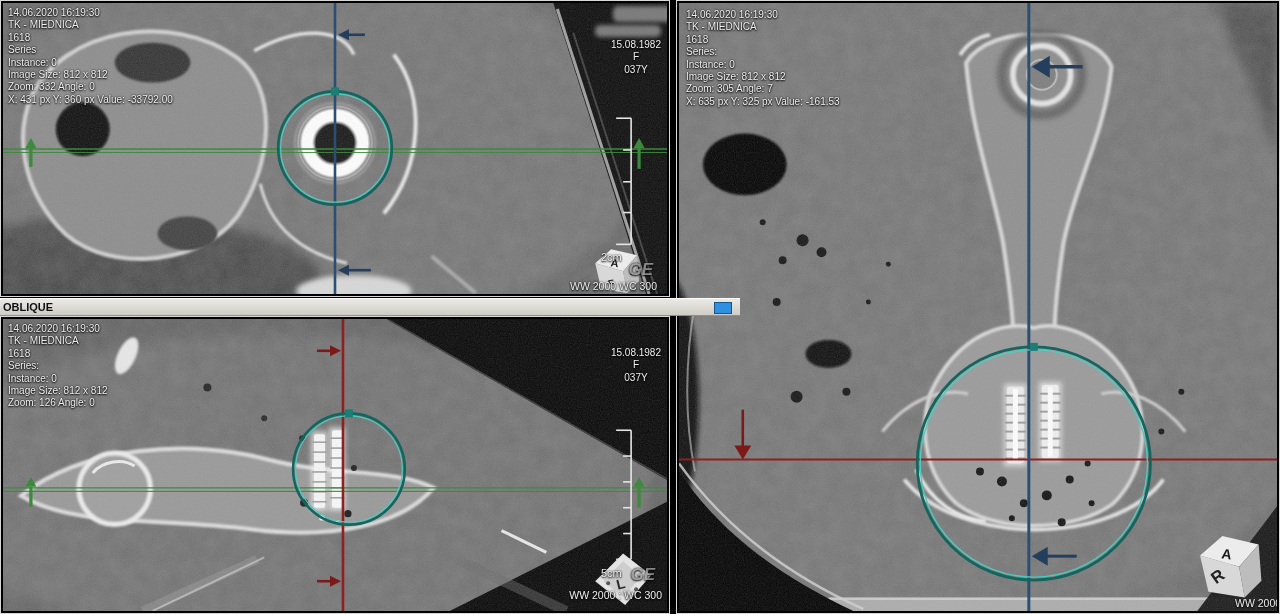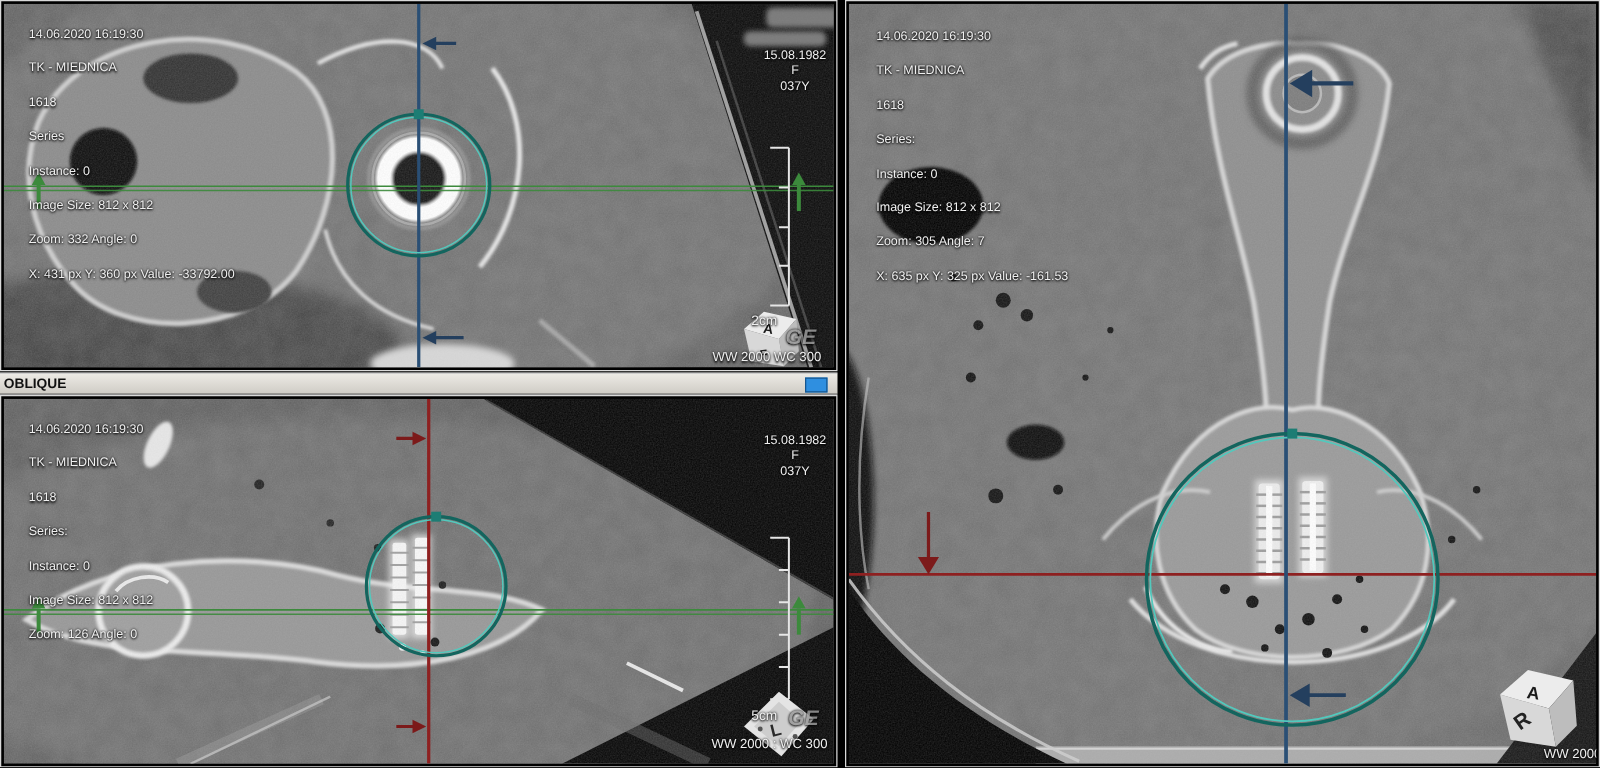--- a/index.html
+++ b/index.html
@@ -3,30 +3,30 @@
 <meta charset="utf-8">
 <style>
   html,body{margin:0;padding:0;background:#000;}
   #screen{position:relative;width:1280px;height:614px;background:#000;overflow:hidden;
           font-family:"Liberation Sans",sans-serif;}
   .pane{position:absolute;background:#000;border:1px solid #d9d9d9;box-sizing:border-box;overflow:hidden;}
   .surface{position:absolute;left:2px;top:2px;right:2px;bottom:2px;background:#101010;overflow:hidden;}
   svg.ct{position:absolute;left:0;top:0;width:100%;height:100%;display:block;}
   .ov{position:absolute;color:#f0f0f0;font:10px/12.4px "Liberation Sans",sans-serif;
       text-shadow:0 1px 2px #000,0 0 2px #000;white-space:nowrap;z-index:5;}
-  .info div{margin:15px;}
+  .info div{margin:0;}
   .demo{text-align:center;}
   .ww{font-size:10.5px;}
   .scale-label{font-size:11px;width:60px;text-align:left;}
   .ge{color:#9a9a9a;font-weight:bold;font-style:italic;font-size:17px;opacity:.85;}
   .blur-blob{position:absolute;background:#8f8f8f;border-radius:5px;filter:blur(2px);opacity:.85;z-index:4;}
   #pane-tl{left:0;top:0;width:670px;height:297px;}
   #pane-bl{left:0;top:316px;width:670px;height:298px;}
   #pane-r{left:676px;top:0;width:604px;height:614px;}
-  #oblique-bar{position:absolute;left:0;top:298px;width:670px;height:18px;
+  #oblique-bar{position:absolute;left:0;top:298px;width:740px;height:18px;
       background:linear-gradient(#eceae5,#cfccc5);border-top:1px solid #fff;
       border-bottom:1px solid #8f8f8f;box-sizing:border-box;z-index:6;}
   .bar-label{position:absolute;left:3px;top:2px;font:bold 11px "Liberation Sans",sans-serif;color:#101010;}
   .bar-btn{position:absolute;right:8px;top:3px;width:16px;height:10px;background:#2f8fe0;border:1px solid #16568f;}
 </style>
 </head>
 <body>
 
 <div id="screen">
 

